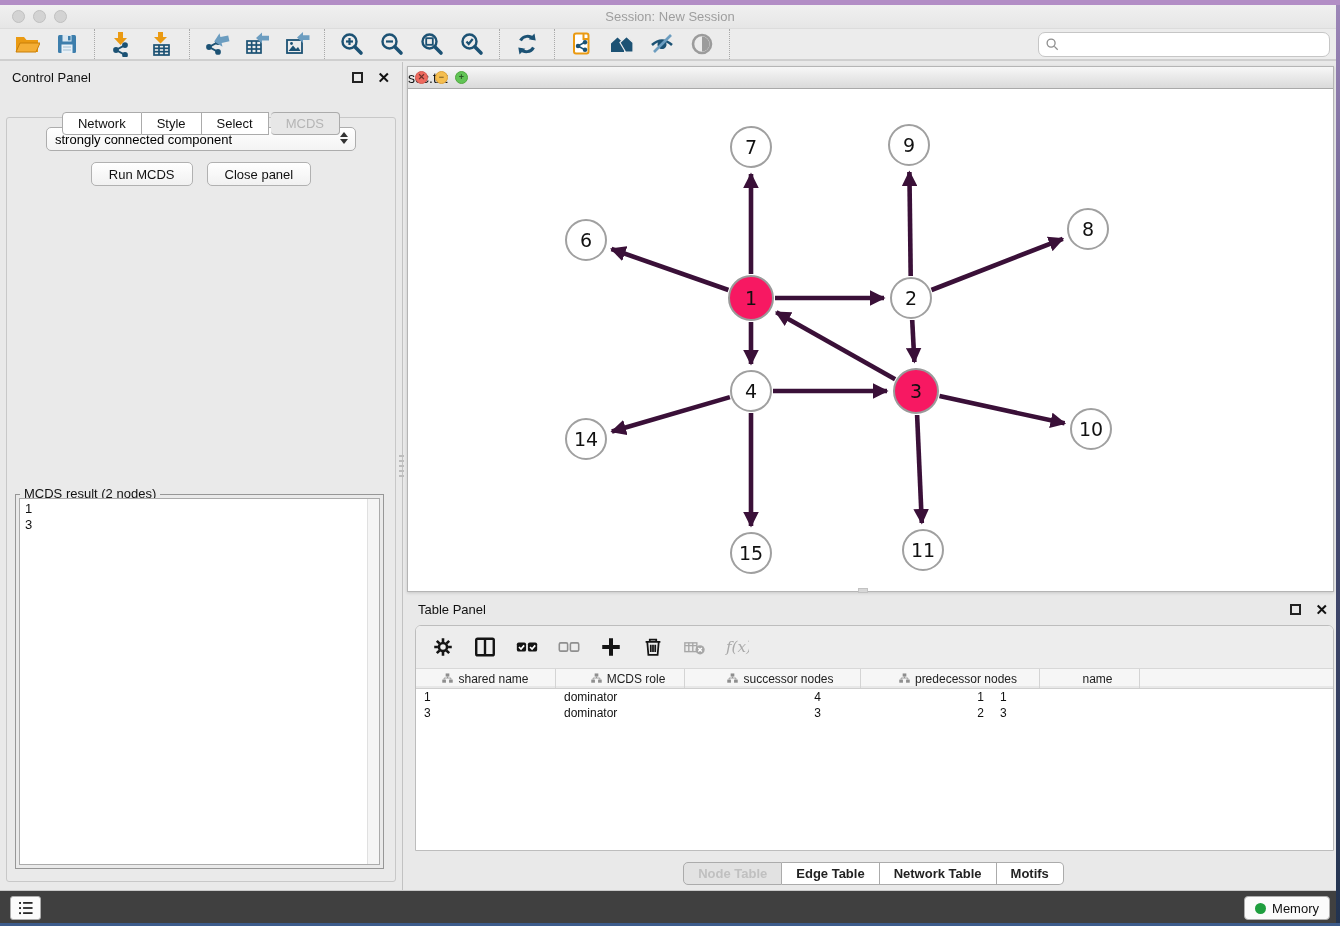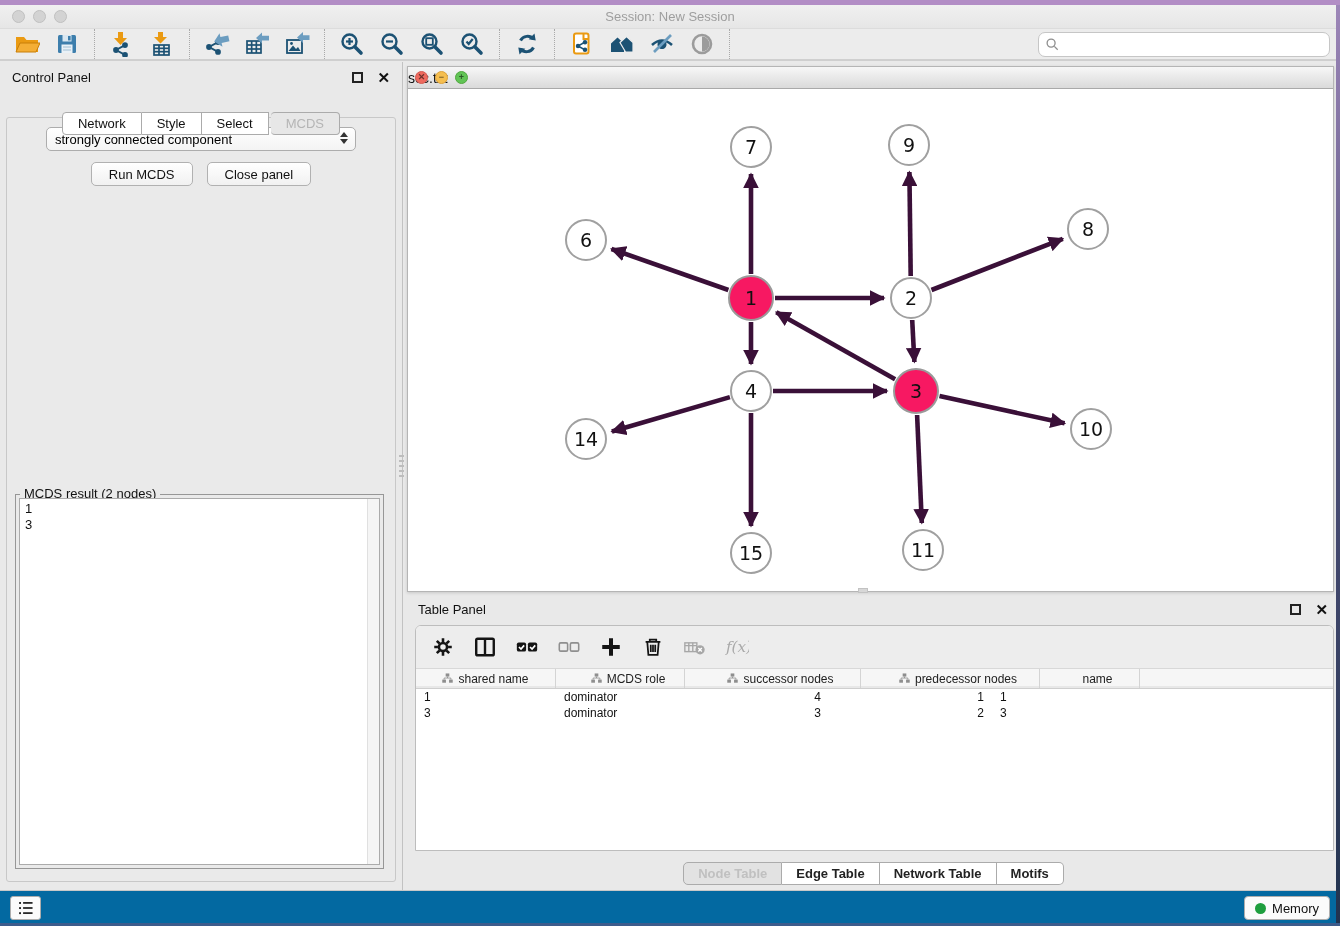--- a/index.html
+++ b/index.html
@@ -99,21 +99,21 @@
   .tbl-row { display:flex; height:16px; font-size:12px; color:#111; }
   .td { padding:0 8px; line-height:16px; overflow:hidden; white-space:nowrap; }
   .bottom-tabs { position:absolute; left:0; right:0; top:268px; display:flex; justify-content:center; }
   .btab { padding:3px 14px; font-size:13px; font-weight:bold; color:#222; background:#FFF;
     border:1px solid #ABABAB; border-left:none; }
   .btab:first-child { border-left:1px solid #ABABAB; border-radius:5px 0 0 5px; }
   .btab:last-child { border-radius:0 5px 5px 0; }
   .btab.active { background:#E2E2E2; color:#C0C0C0; }
 
   
-  .statusbar { position:absolute; left:0; bottom:3px; width:100%; height:33px; background:#0369a1;
+  .statusbar { position:absolute; left:0; bottom:3px; width:100%; height:33px; background:#404040;
     border-top:1px solid #C8C8C8; }
   .list-btn { position:absolute; left:10px; top:5px; width:31px; height:24px; background:#FBFBFB;
     border:1px solid #ADADAD; border-radius:3px; display:flex; align-items:center; justify-content:center; }
   .memory-btn { position:absolute; right:10px; top:5px; height:24px; padding:0 10px; background:#FBFBFB;
     border:1px solid #ADADAD; border-radius:4px; display:flex; align-items:center; gap:6px; font-size:13px; color:#111; }
   .mem-dot { width:11px; height:11px; border-radius:50%; }
 
   .v-grip { position:absolute; left:399px; top:455px; width:5px; height:24px;
     background:repeating-linear-gradient(#BDBDBD 0 2px, transparent 2px 5px); }
   .h-grip { position:absolute; left:858px; top:588px; width:10px; height:5px; background:#D7D7D7; border:1px solid #C2C2C2; }

